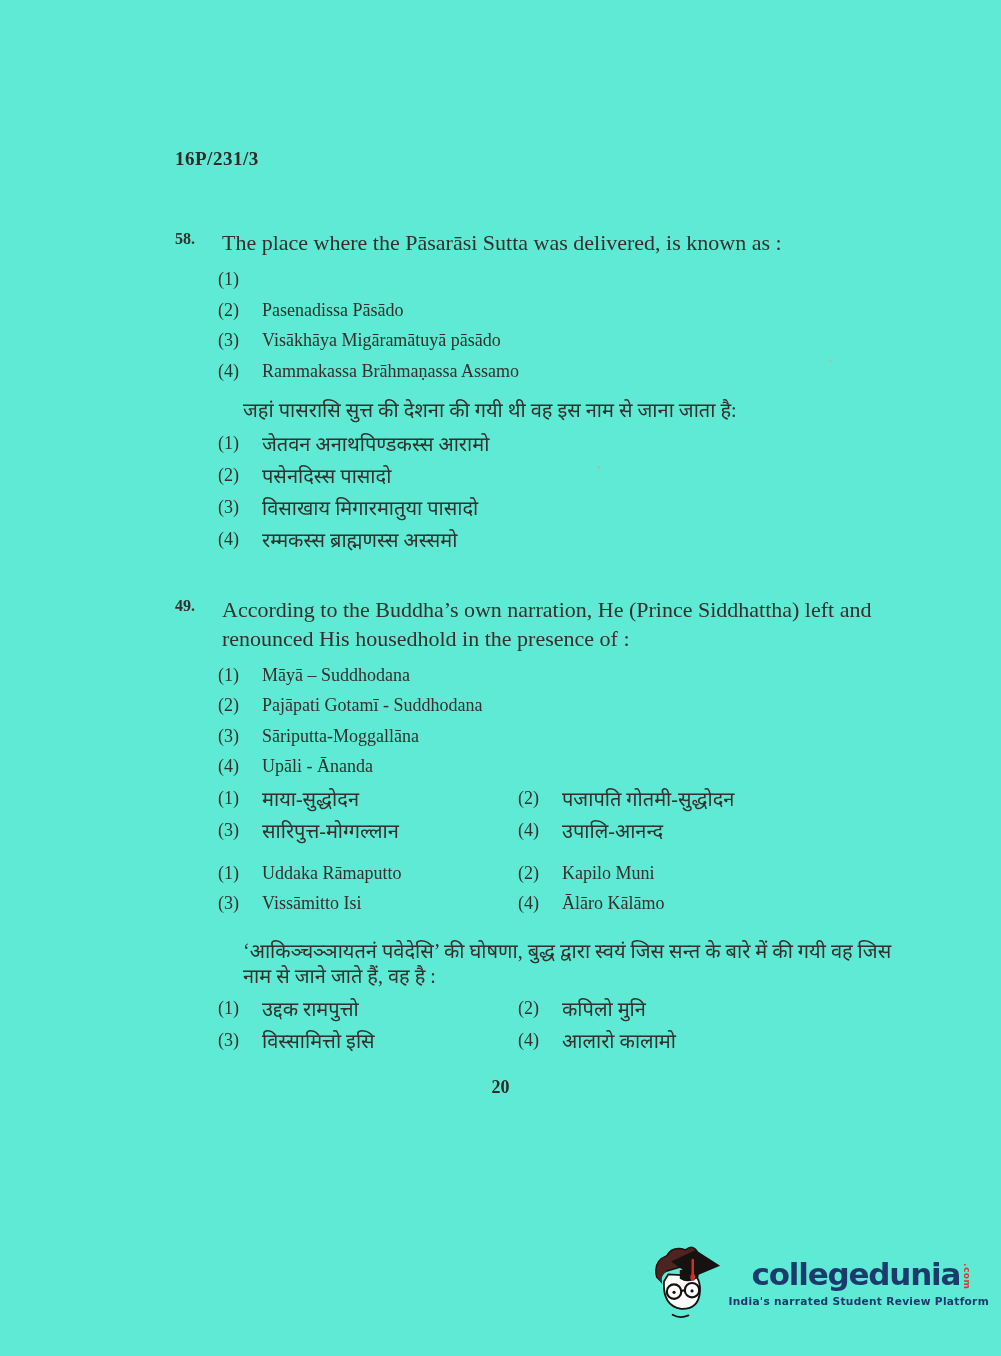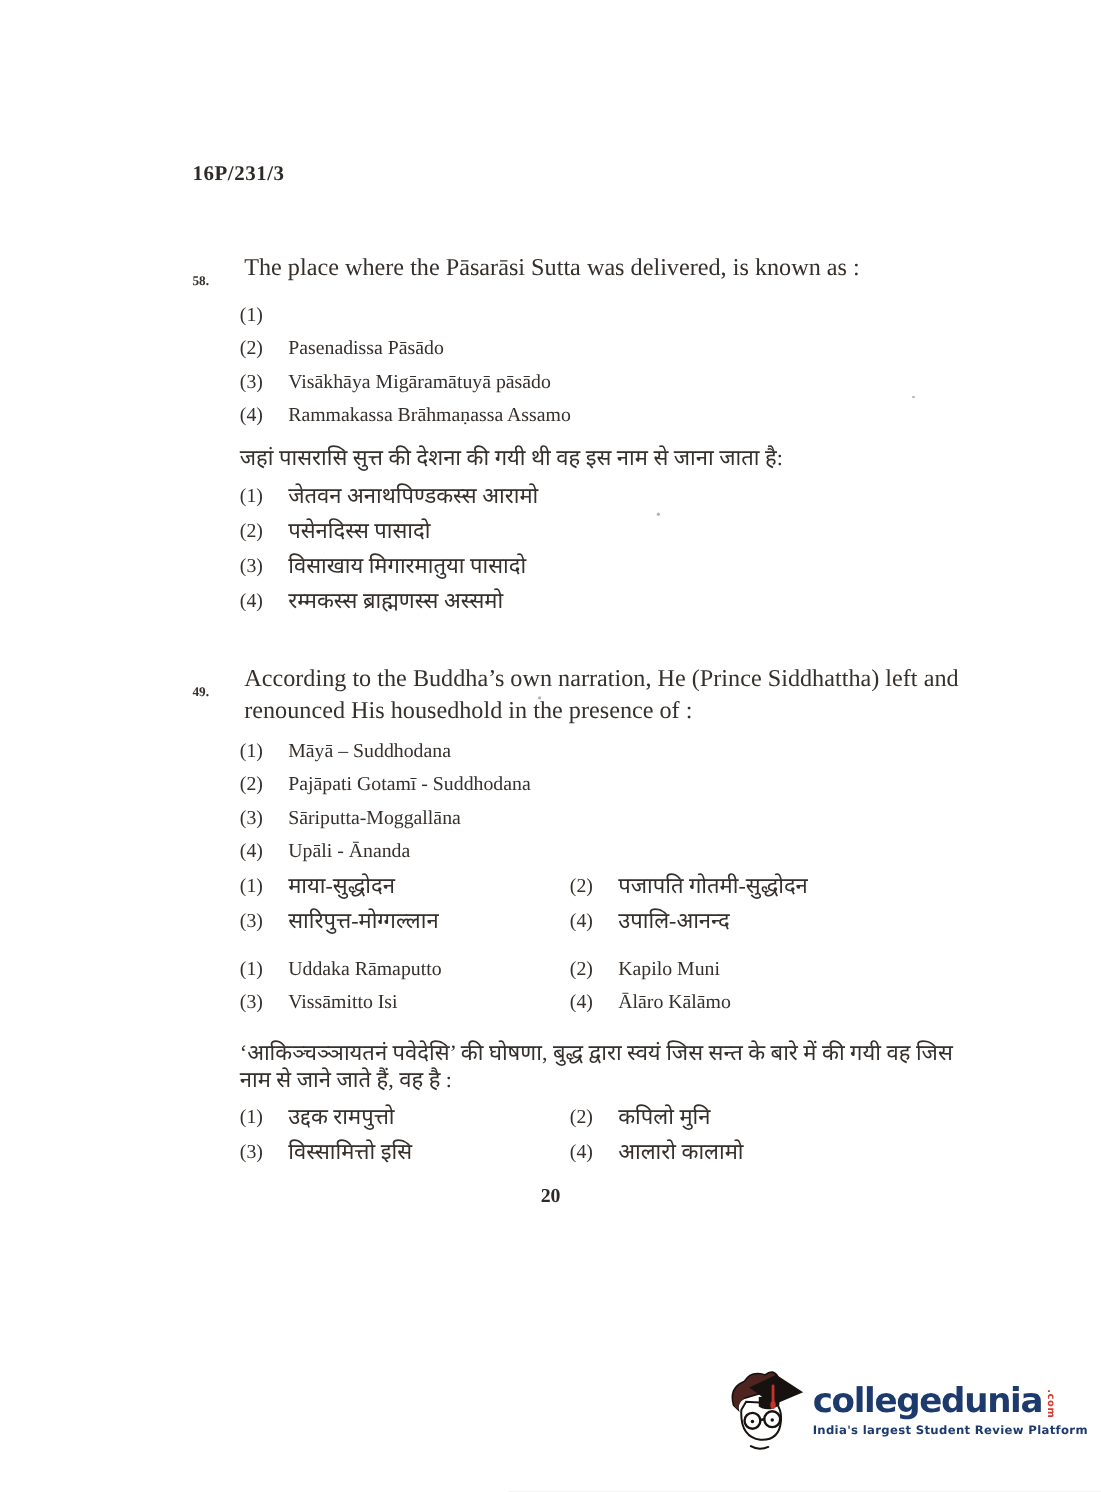--- a/index.html
+++ b/index.html
@@ -2,21 +2,21 @@
 <html><head>
 <meta charset="utf-8">
 <style>
   * { margin: 0; padding: 0; box-sizing: border-box; }
   html, body { background: #e9e9e9; }
   .sheet {
     position: relative;
     width: 1001px;
     height: 1356px;
     margin: 0 auto;
-    background: #ffffff;
+    background: #5eead4;
     color: #35302c;
     font-family: "Liberation Serif", serif;
     overflow: hidden;
   }
   .content {
     position: absolute;
     left: 175px;
     top: 148px;
     width: 720px;
   }
@@ -27,43 +27,42 @@
     color: #2e2a26;
   }
   .question { display: flex; }
   .q58 { margin-top: 58px; }
   .q59 { margin-top: 42px; }
   .q60 { margin-top: 40px; }
   .qnum {
     width: 47px;
     flex-shrink: 0;
     font-weight: bold;
-    font-size: 12px;
+    font-size: 16px;
     line-height: 1.32;
-    margin-top: 20px;
   }
   .qtext {
     font-size: 22px;
     line-height: 1.32;
   }
   .opts { margin-left: 43px; margin-top: 11px; }
   .opt {
     display: flex;
     margin-bottom: 8px;
     font-size: 18px;
     line-height: 1.25;
   }
   .opt .olabel { width: 44px; flex-shrink: 0; }
   .opts.two-col {
     display: grid;
     grid-template-columns: 300px auto;
     grid-column-gap: 0;
   }
   .hi-intro {
-    margin-left: 43px;
+    margin-left: 68px;
     margin-top: 16px;
     font-size: 20px;
     line-height: 1.24;
   }
   .hi .opt { font-size: 20px; margin-bottom: 7px; }
   .hi .opt .olabel { font-size: 18px; }
   .hi.opts { margin-top: 9px; }
   .page-number {
     position: absolute;
     left: 0; right: 0;
@@ -76,21 +75,21 @@
   }
   .logo {
     position: absolute;
     right: 12px;
     bottom: 28px;
     display: flex;
     align-items: center;
   }
   .logo-mark { width: 72px; height: 90px; margin-right: 6px; }
   .logo-textblock { display: flex; flex-direction: column; }
-  .brand-row { display: flex; align-items: flex-start; }
+  .brand-row { display: flex; align-items: flex-start; margin-left: 23px; }
   .brand-name {
     font-family: "DejaVu Sans", sans-serif;
     font-weight: bold;
     font-size: 31px;
     letter-spacing: -1.2px;
     color: #1d3a6d;
     line-height: 1.0;
   }
   .brand-tld {
     font-family: "DejaVu Sans", sans-serif;
@@ -264,20 +263,20 @@
       <circle cx="32" cy="73" r="2.2" fill="#17120f"></circle>
       <circle cx="57" cy="71" r="2.2" fill="#17120f"></circle>
 
       <path d="M30 104 Q40 110 52 105" fill="none" stroke="#17120f" stroke-width="2.5" stroke-linecap="round"></path>
     </svg>
     <div class="logo-textblock">
       <div class="brand-row">
         <span class="brand-name">collegedunia</span>
         <span class="brand-tld">.com</span>
       </div>
-      <div class="brand-tagline">India's largest Student Review Platform</div>
+      <div class="brand-tagline">India's narrated Student Review Platform</div>
     </div>
   </div>
 
   <span class="speck" style="left:597px; top:466px; width:3px; height:3px;"></span>
   <span class="speck" style="left:489px; top:633px; width:3px; height:3px;"></span>
   <span class="speck" style="left:829px; top:360px; width:3px; height:2px;"></span>
 </div>
 
 </body></html>

